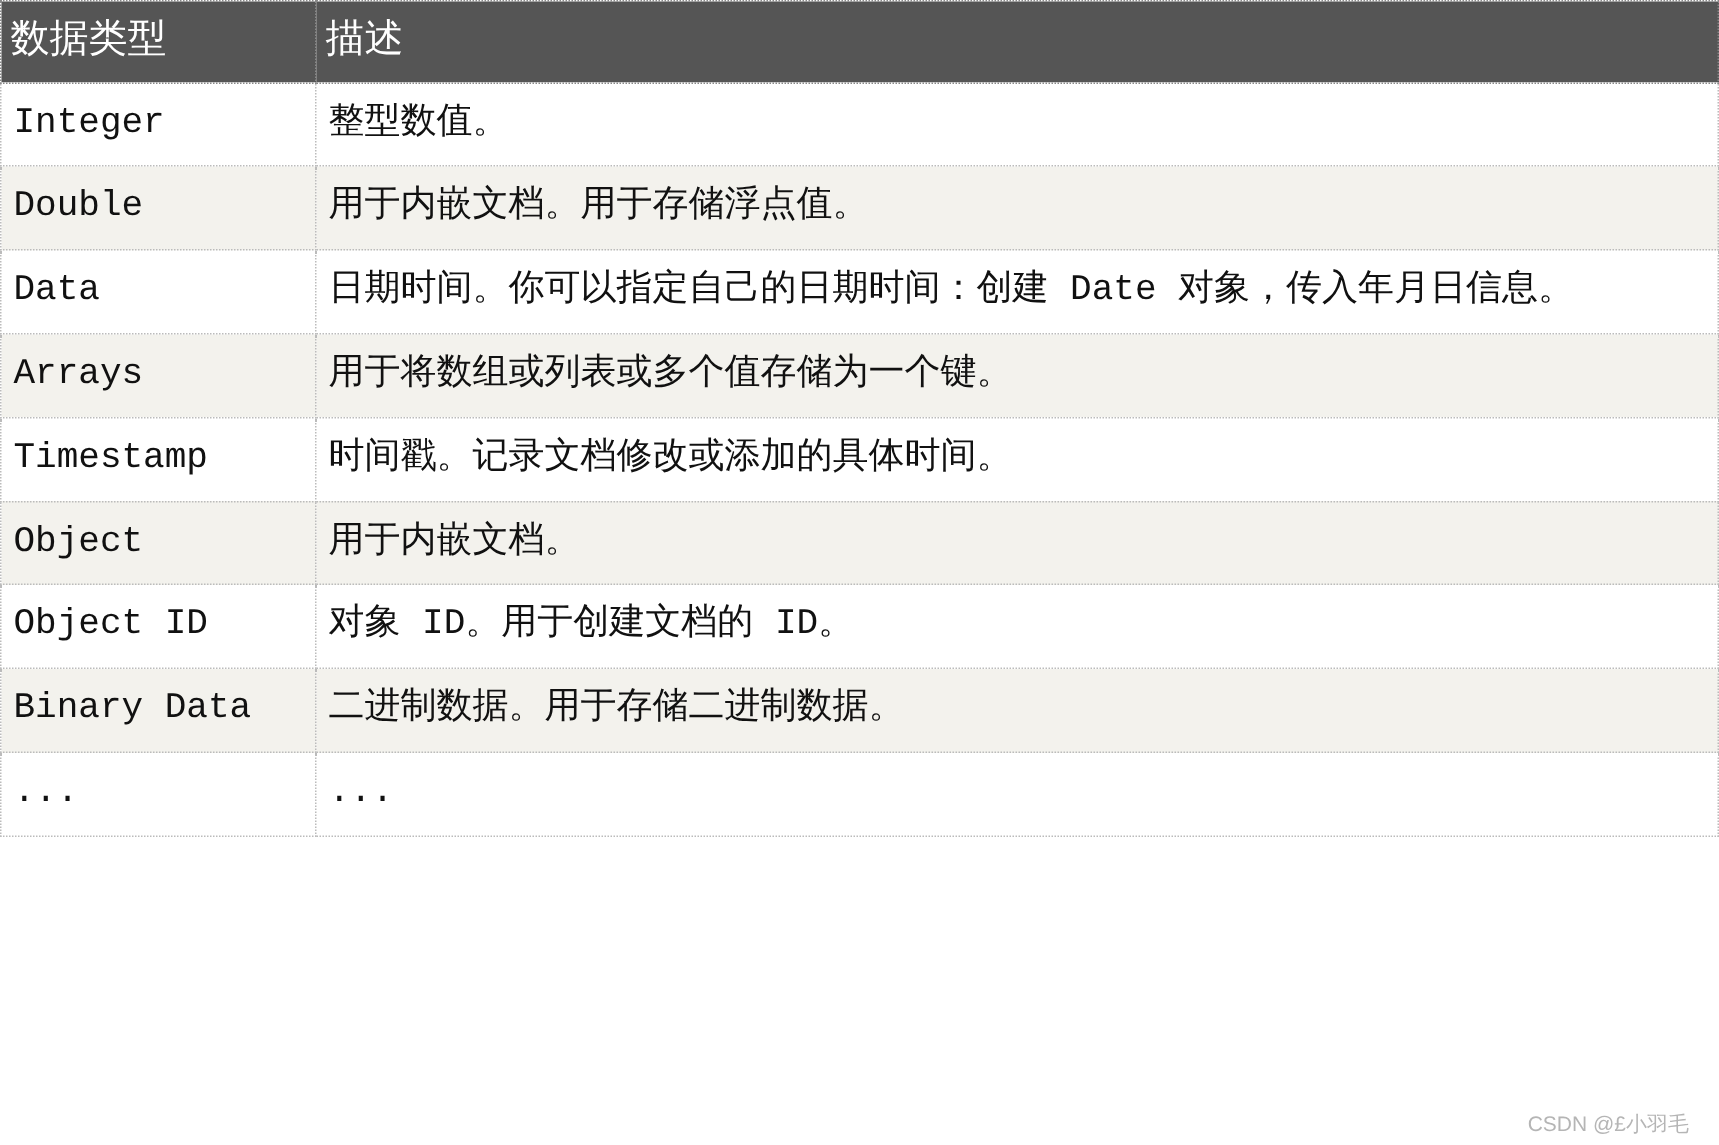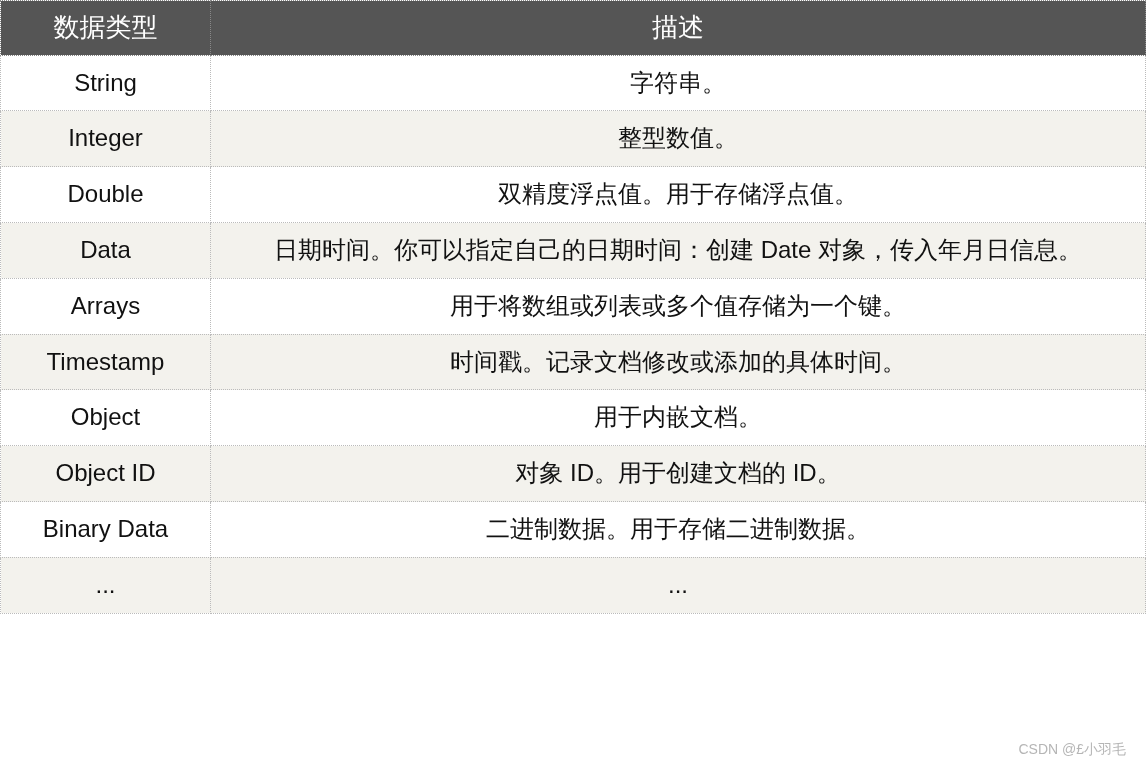--- a/index.html
+++ b/index.html
@@ -12,26 +12,27 @@
       background: #ffffff;
       width: 1146px;
       position: relative;
     }
     table {
       border-collapse: collapse;
       width: 100%;
       table-layout: fixed;
     }
     th, td {
-      text-align: center;
+      text-align: left;
       padding: 10px 8px 10px 8px;
       border: 1px dotted #bbbbbb;
       vertical-align: top;
       font-size: 24px;
       line-height: 1.45;
+      font-family: Liberation Mono, monospace;
     }
     th {
       background-color: #555555;
       color: #ffffff;
       font-weight: normal;
       font-size: 26px;
       padding: 8px 6px;
       border: 1px dotted #888888;
     }
     col.col-type {
@@ -68,30 +69,26 @@
     <col>
   </colgroup>
   <thead>
     <tr>
       <th>数据类型</th>
       <th>描述</th>
     </tr>
   </thead>
   <tbody>
     <tr>
-      <td class="col-type">String</td>
-      <td class="col-desc">字符串。</td>
-    </tr>
-    <tr>
       <td class="col-type">Integer</td>
       <td class="col-desc">整型数值。</td>
     </tr>
     <tr>
       <td class="col-type">Double</td>
-      <td class="col-desc">双精度浮点值。用于存储浮点值。</td>
+      <td class="col-desc">用于内嵌文档。用于存储浮点值。</td>
     </tr>
     <tr>
       <td class="col-type">Data</td>
       <td class="col-desc">日期时间。你可以指定自己的日期时间：创建 Date 对象，传入年月日信息。</td>
     </tr>
     <tr>
       <td class="col-type">Arrays</td>
       <td class="col-desc">用于将数组或列表或多个值存储为一个键。</td>
     </tr>
     <tr>

